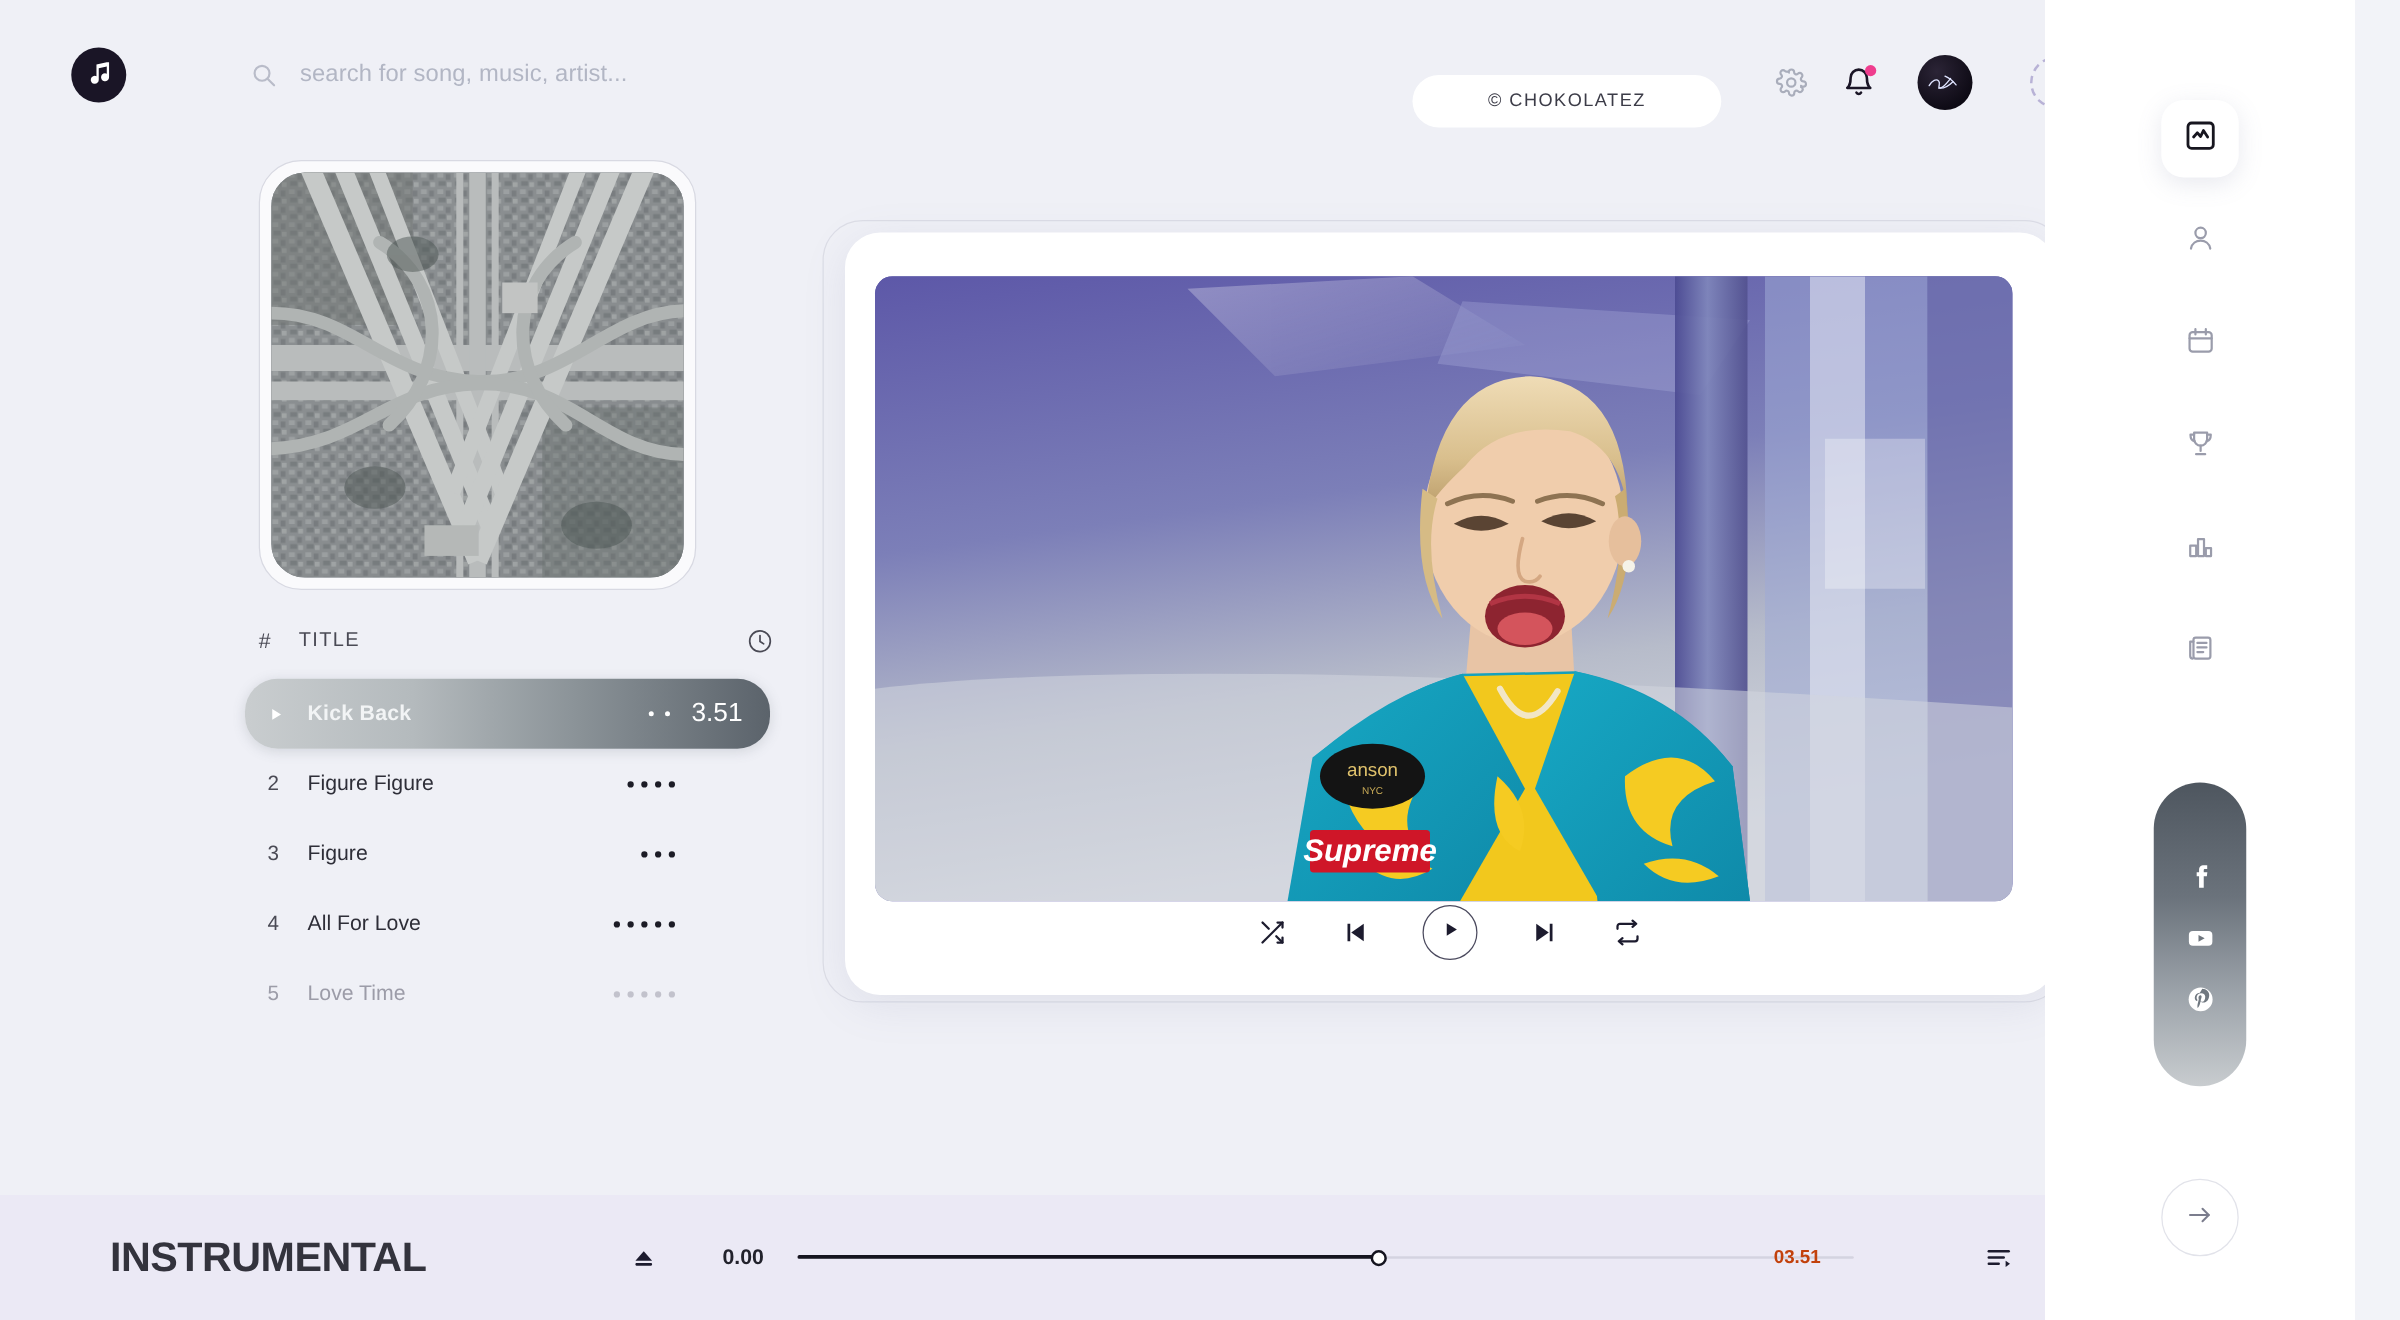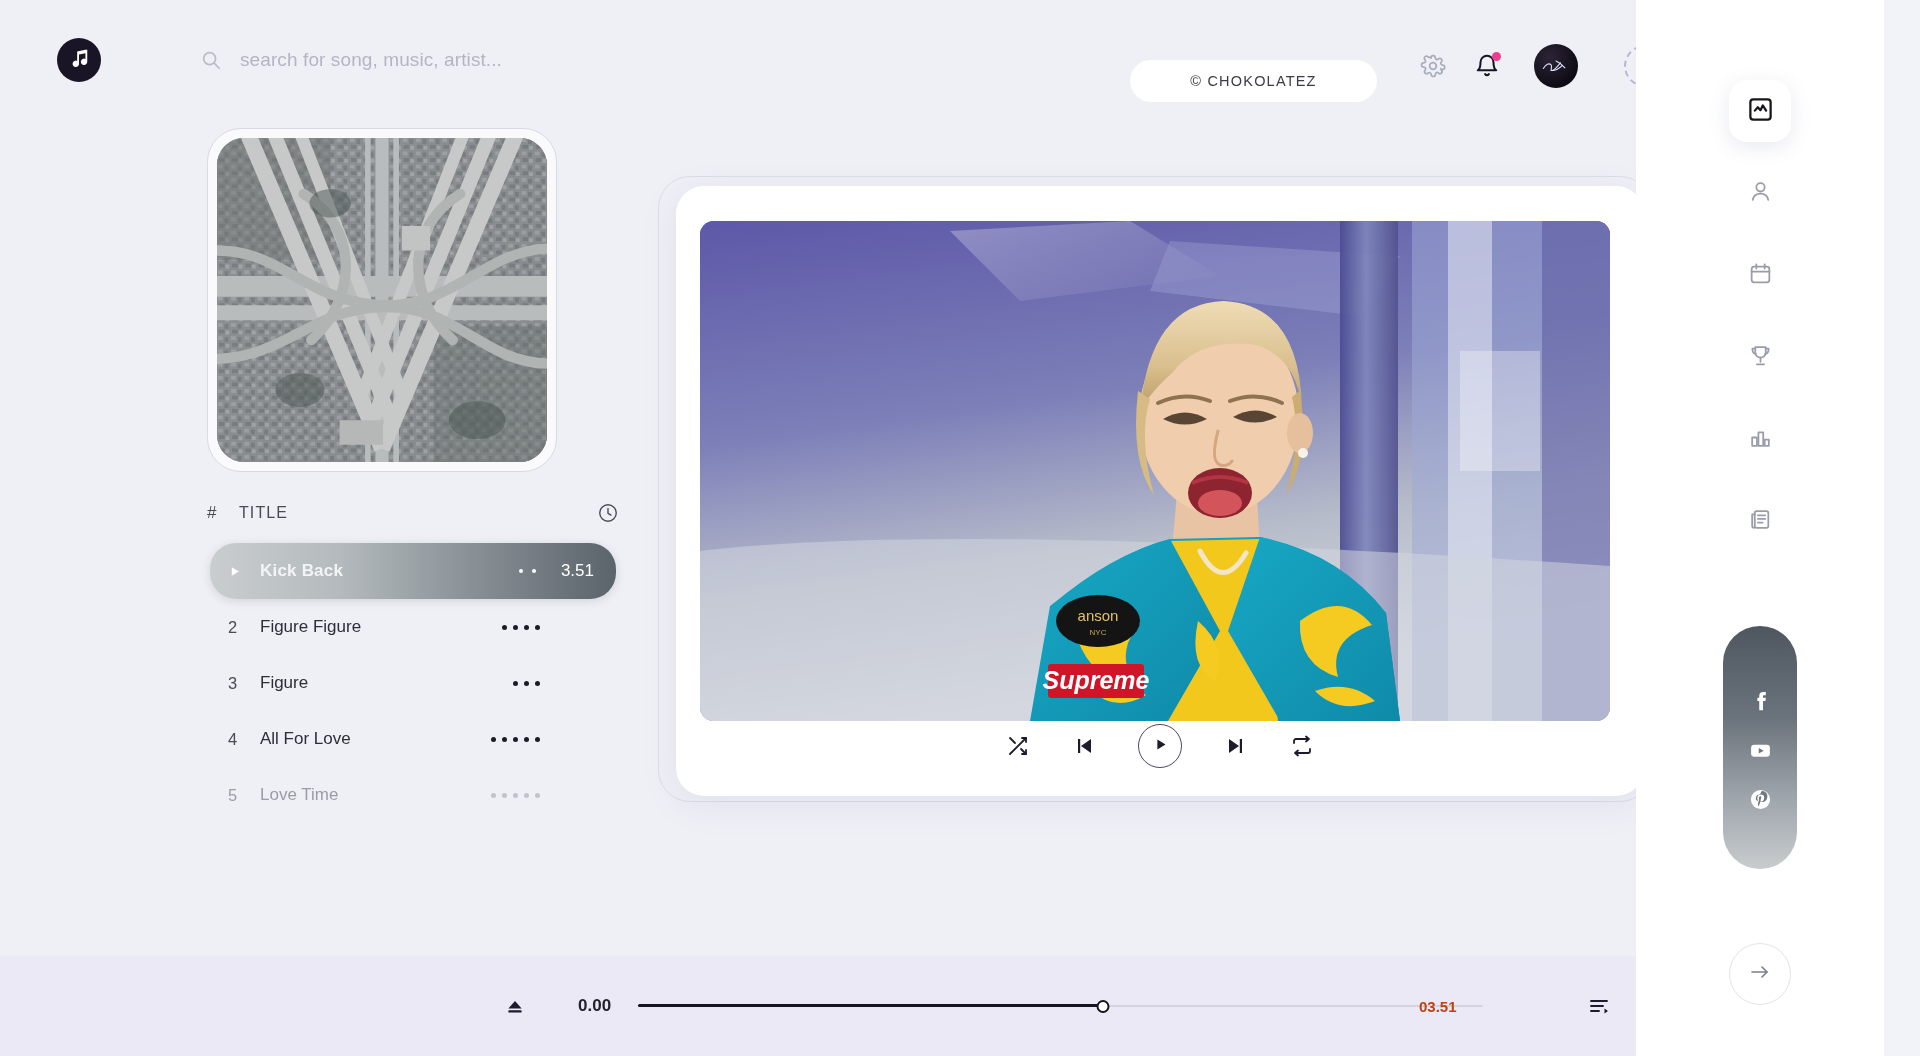--- a/index.html
+++ b/index.html
@@ -107,30 +107,29 @@
   .tracklist {
     position: absolute; left: 196px; top: 543px;
     width: 420px;
   }
   .track {
     display: flex; align-items: center;
     height: 56px; border-radius: 26px;
     padding: 0 22px 0 18px;
     font-size: 17px; color: #2e2e38;
     cursor: pointer;
-    margin-left: 14px;
   }
   .track .tnum { width: 32px; flex: 0 0 32px; font-size: 16.5px; color: #4a4a55; }
   .track .tname { flex: 1; }
   .track .tdots { display: flex; align-items: center; gap: 6px; margin-right: 10px; }
   .track .tdots i {
     display: block; width: 5px; height: 5px; border-radius: 50%;
     background: #1c1c26;
   }
-  .track .ttime { width: 44px; text-align: right; font-size: 17px; }
+  .track .ttime { width: 44px; text-align: right; font-size: 21px; }
 
   .track.active {
     height: 56px;
     background: linear-gradient(90deg, #c9cdcf 0%, #b4babd 32%, #8c9499 62%, #5b636b 100%);
     color: #ffffff;
     box-shadow: 0 2px 10px rgba(90,100,110,.20);
   }
   .track.active .tnum { color: #ffffff; display: flex; align-items: center; }
   .track.active .tnum svg { width: 13px; height: 13px; }
   .track.active .tname { color: #f2f4f5; font-weight: bold; letter-spacing: .2px; }
@@ -573,20 +572,21 @@
             <path d="M4 9V7a2 2 0 0 1 2-2h12"></path>
             <path d="M16 2.5 19 5l-3 2.5"></path>
             <path d="M20 15v2a2 2 0 0 1-2 2H6"></path>
             <path d="M8 21.5 5 19l3-2.5"></path>
           </svg>
       </span>
     </div>
   </div>
 
   <div class="bottombar">
+    <span class="binstrumental">INSTRUMENTAL</span>
 
     <span class="eject">
       <svg viewBox="0 0 24 24" fill="currentColor">
           <path d="M12 6 20 15H4z"></path>
           <rect x="4" y="17.2" width="16" height="2.6" rx="1"></rect>
         </svg>
     </span>
 
     <span class="btime-cur">0.00</span>
 

